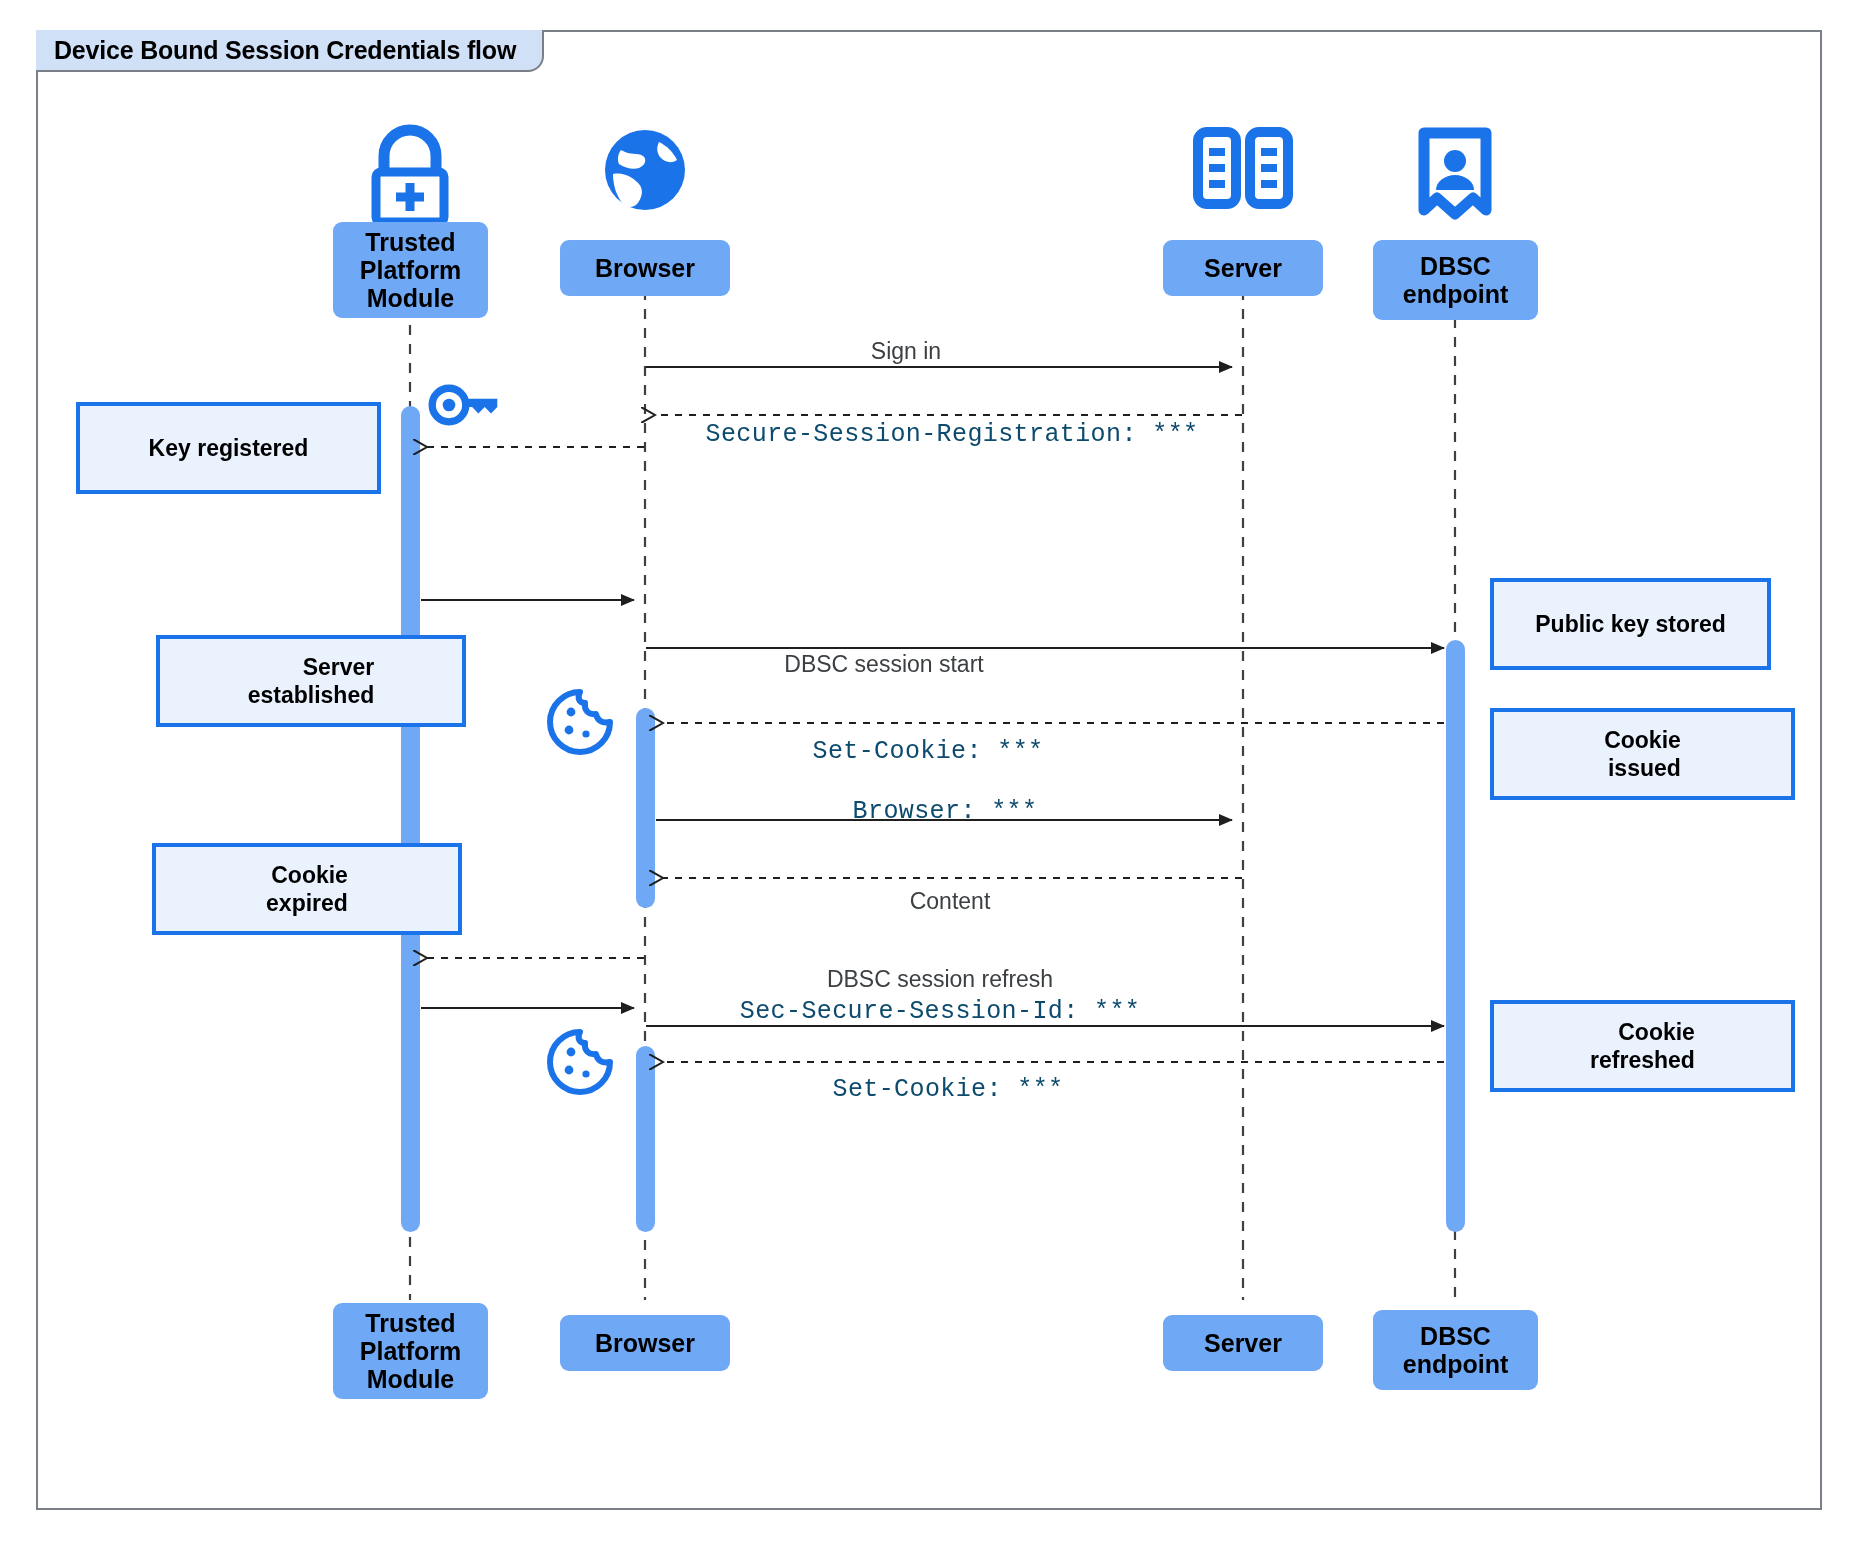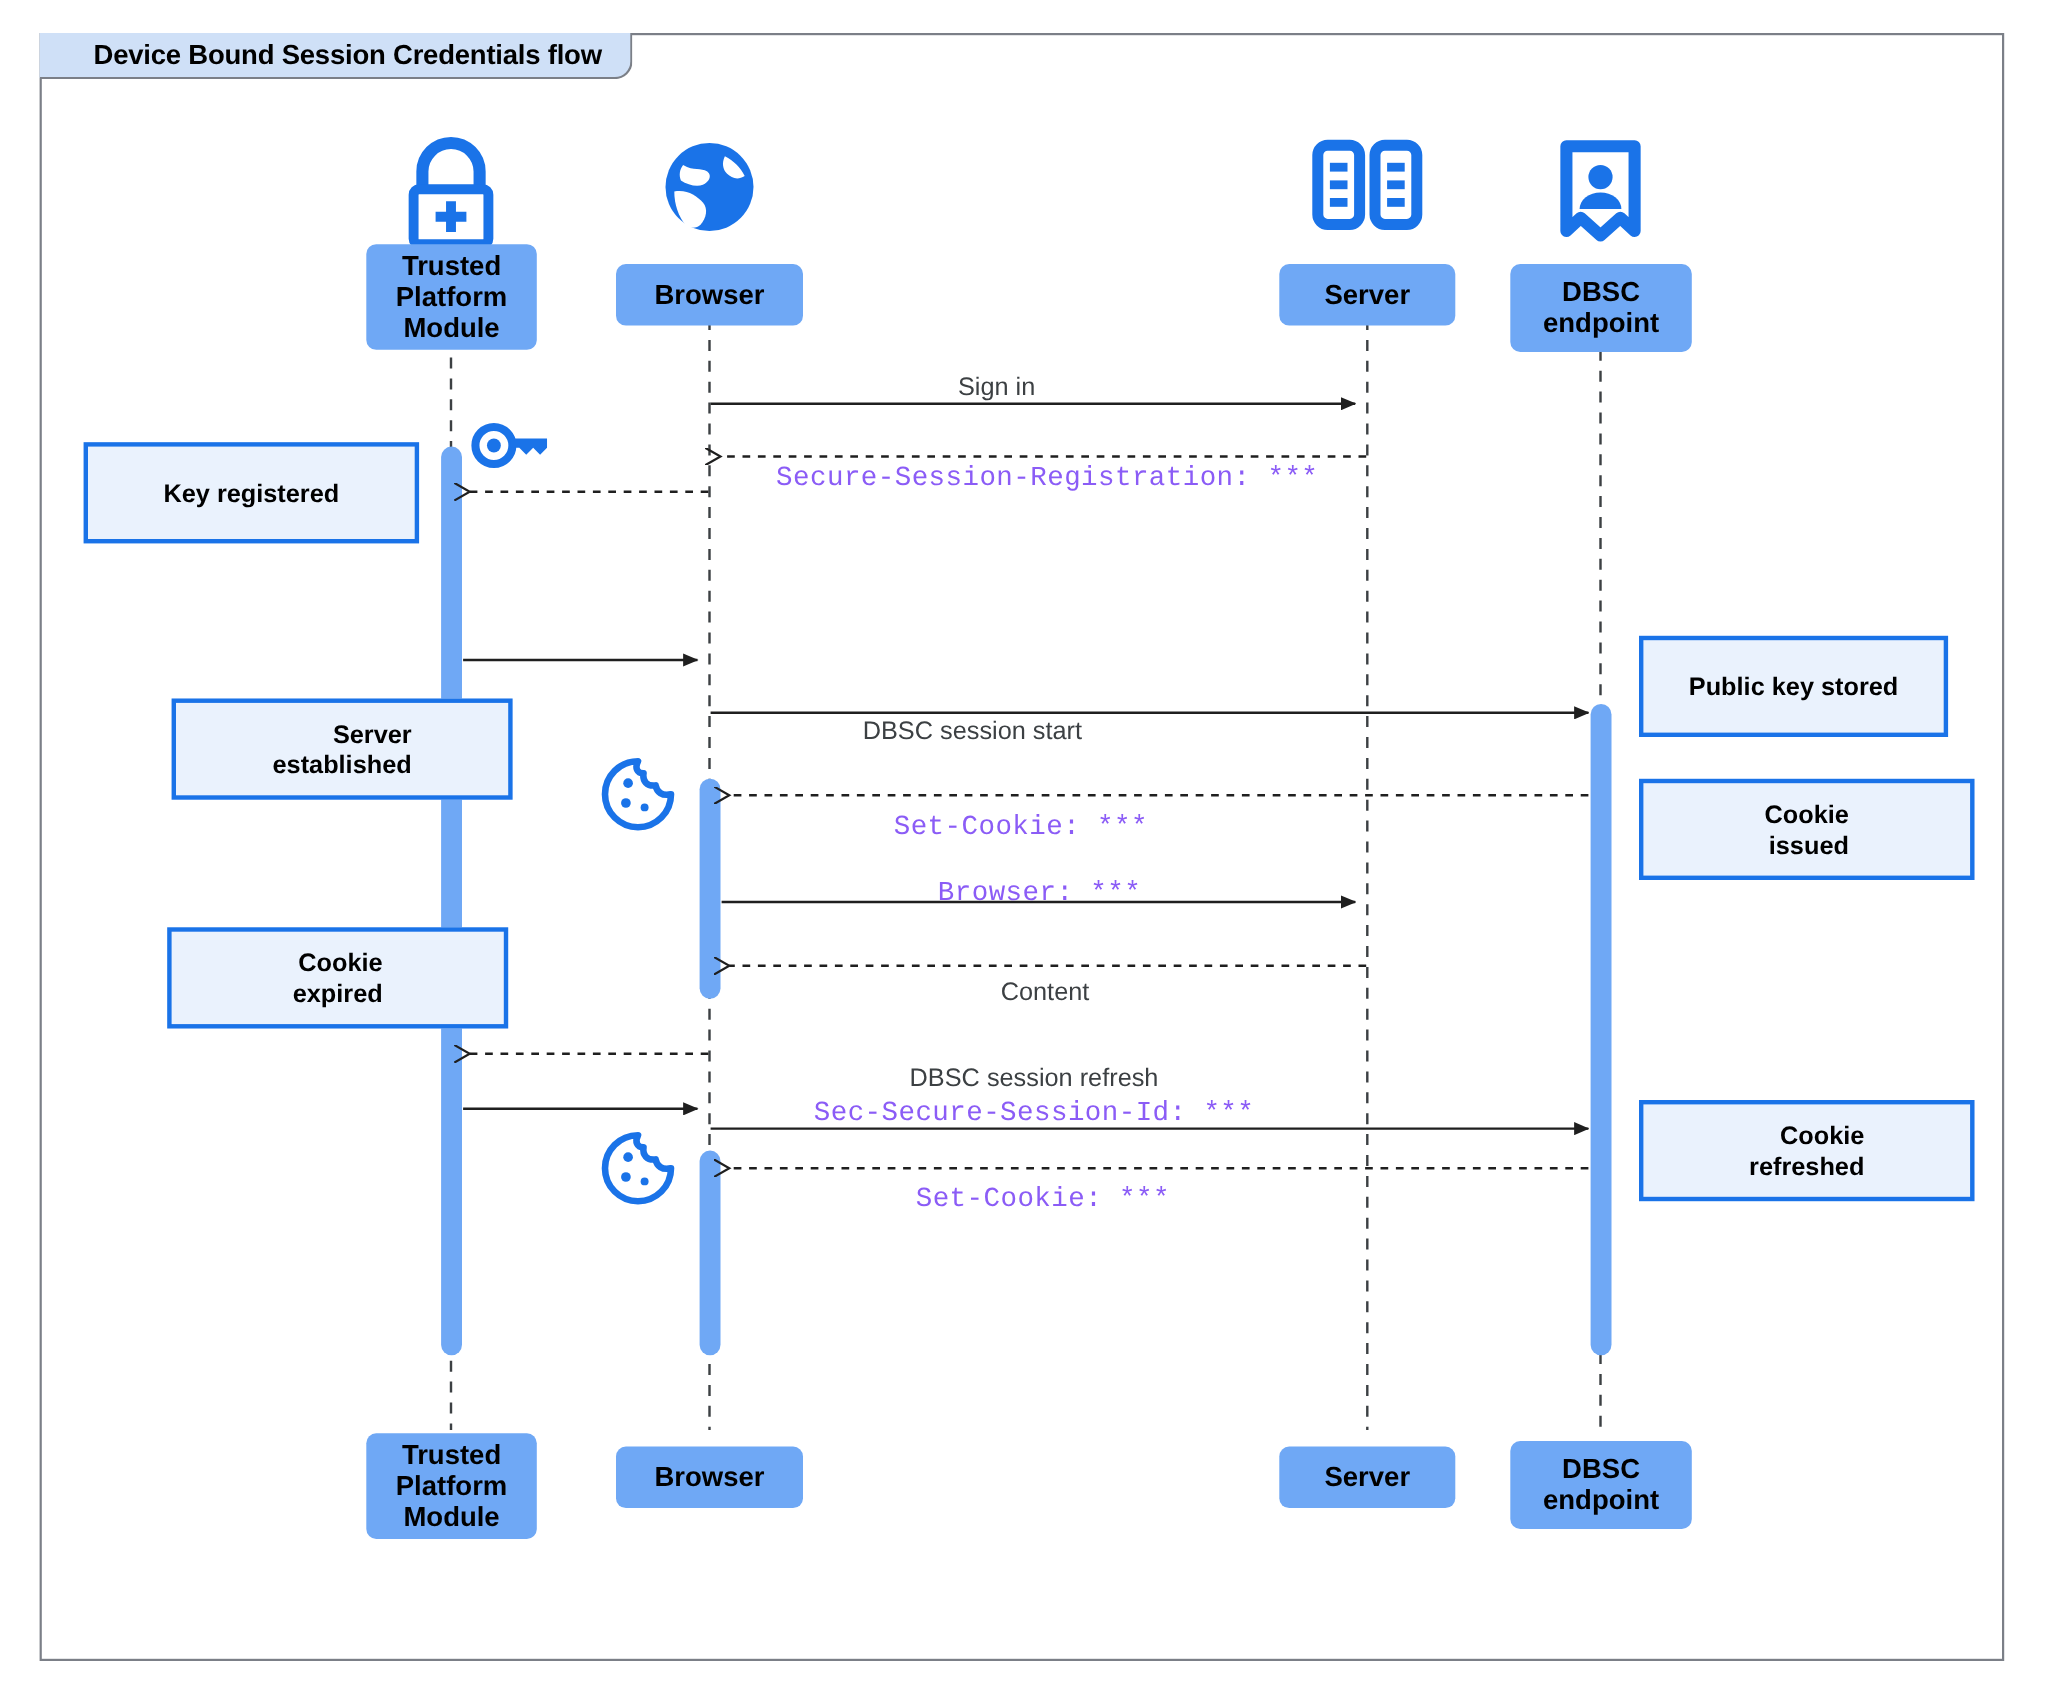--- a/index.html
+++ b/index.html
@@ -4,31 +4,31 @@
 <style>
   html,body{margin:0;padding:0;background:#ffffff;}
   body{width:1859px;height:1546px;font-family:"Liberation Sans",sans-serif;}
   #stage{position:relative;width:1859px;height:1546px;overflow:hidden;background:#fff;}
   #frame{position:absolute;left:36px;top:30px;width:1786px;height:1480px;
          border:2px solid #7b7f87;background:#fff;box-sizing:border-box;}
   #frame-tab{position:absolute;left:36px;top:30px;height:42px;
              background:#cfe0f7;border:2px solid #7b7f87;border-left:none;border-top:none;
              box-sizing:border-box;display:flex;align-items:center;padding:0 26px 0 18px;
              border-bottom-right-radius:16px;z-index:6;}
-  #frame-tab span{font-size:25px;font-weight:bold;color:#000;white-space:nowrap;letter-spacing:-.2px;margin-left:31px;}
+  #frame-tab span{font-size:25px;font-weight:bold;color:#000;white-space:nowrap;letter-spacing:-.2px;}
   .svgwrap{position:absolute;left:0;top:0;width:1859px;height:1546px;pointer-events:none;}
   .pbox{position:absolute;background:#6fa8f5;border-radius:9px;display:flex;
         align-items:center;justify-content:center;text-align:center;
         font-weight:bold;color:#000;line-height:1.13;z-index:4;}
   .note{position:absolute;background:#eaf2fd;border:4px solid #1a73e8;
         display:flex;align-items:center;justify-content:center;text-align:right;
         font-weight:bold;color:#000;font-size:23px;line-height:1.22;z-index:5;box-sizing:border-box;}
   .msg{position:absolute;color:#3c4043;white-space:pre;z-index:5;}
   .msg.sans{font-family:"Liberation Sans",sans-serif;font-size:23px;}
-  .msg.mono{font-family:"Liberation Mono",monospace;font-size:25px;color:#8b5cf6;letter-spacing:.4px;}
+  .msg.mono{font-family:"Liberation Mono",monospace;font-size:25px;color:#0c4a6e;letter-spacing:.4px;}
 </style>
 </head>
 <body>
 
 <div id="stage">
 
   <div id="frame"></div>
   <div id="frame-tab">
     <span>Device Bound Session Credentials flow</span>
   </div>

